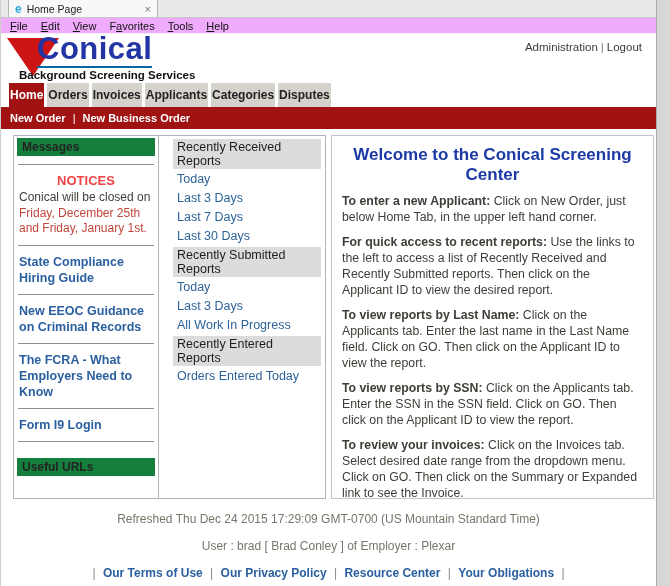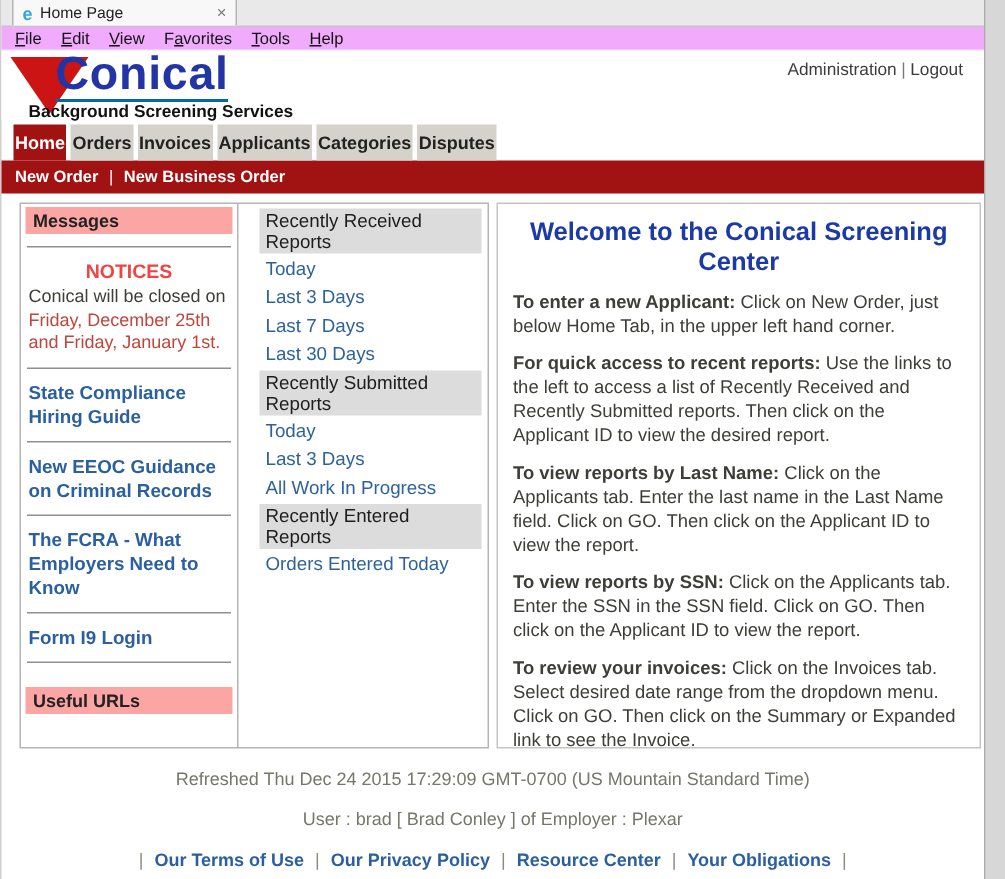--- a/index.html
+++ b/index.html
@@ -72,21 +72,21 @@
   .quick-bar .sep { margin:0 7px; font-weight:normal; }
 
   
   .content { display:flex; margin:6px 2px 0 12px; height:364px; }
   .left-table { display:flex; width:313px; border:1px solid #b4b4b4; background:#fff; }
   .sidebar-cell { width:145px; border-right:1px solid #b4b4b4; padding:2px 3px; }
   .middle-cell { flex:1; padding:2px 4px 2px 14px; }
   .main-box { flex:1; border:1px solid #c4c4c4; margin-left:5px; padding:4px 10px 4px 10px; overflow:hidden; }
 
   .side-header {
-    background:#fca5a5; color:#222; font-weight:bold; font-size:12px;
+    background:#15803d; color:#222; font-weight:bold; font-size:12px;
     padding:2px 5px; cursor:default;
   }
   .side-sep { border:none; border-top:1px solid #8f8f8f; margin:8px 1px; }
   .notices-title { color:#ef4444; font-weight:bold; text-align:center; font-size:13px; margin:2px 0; }
   .closed-note { font-size:12px; line-height:1.3; color:#3f3f3a; padding:0 2px; }
   .closed-note .red-date { color:#c0463c; }
   .side-link {
     display:block; color:#2a5fa0; font-weight:bold; font-size:12.5px;
     line-height:1.28; padding:0 2px; cursor:pointer; text-decoration:none;
   }

